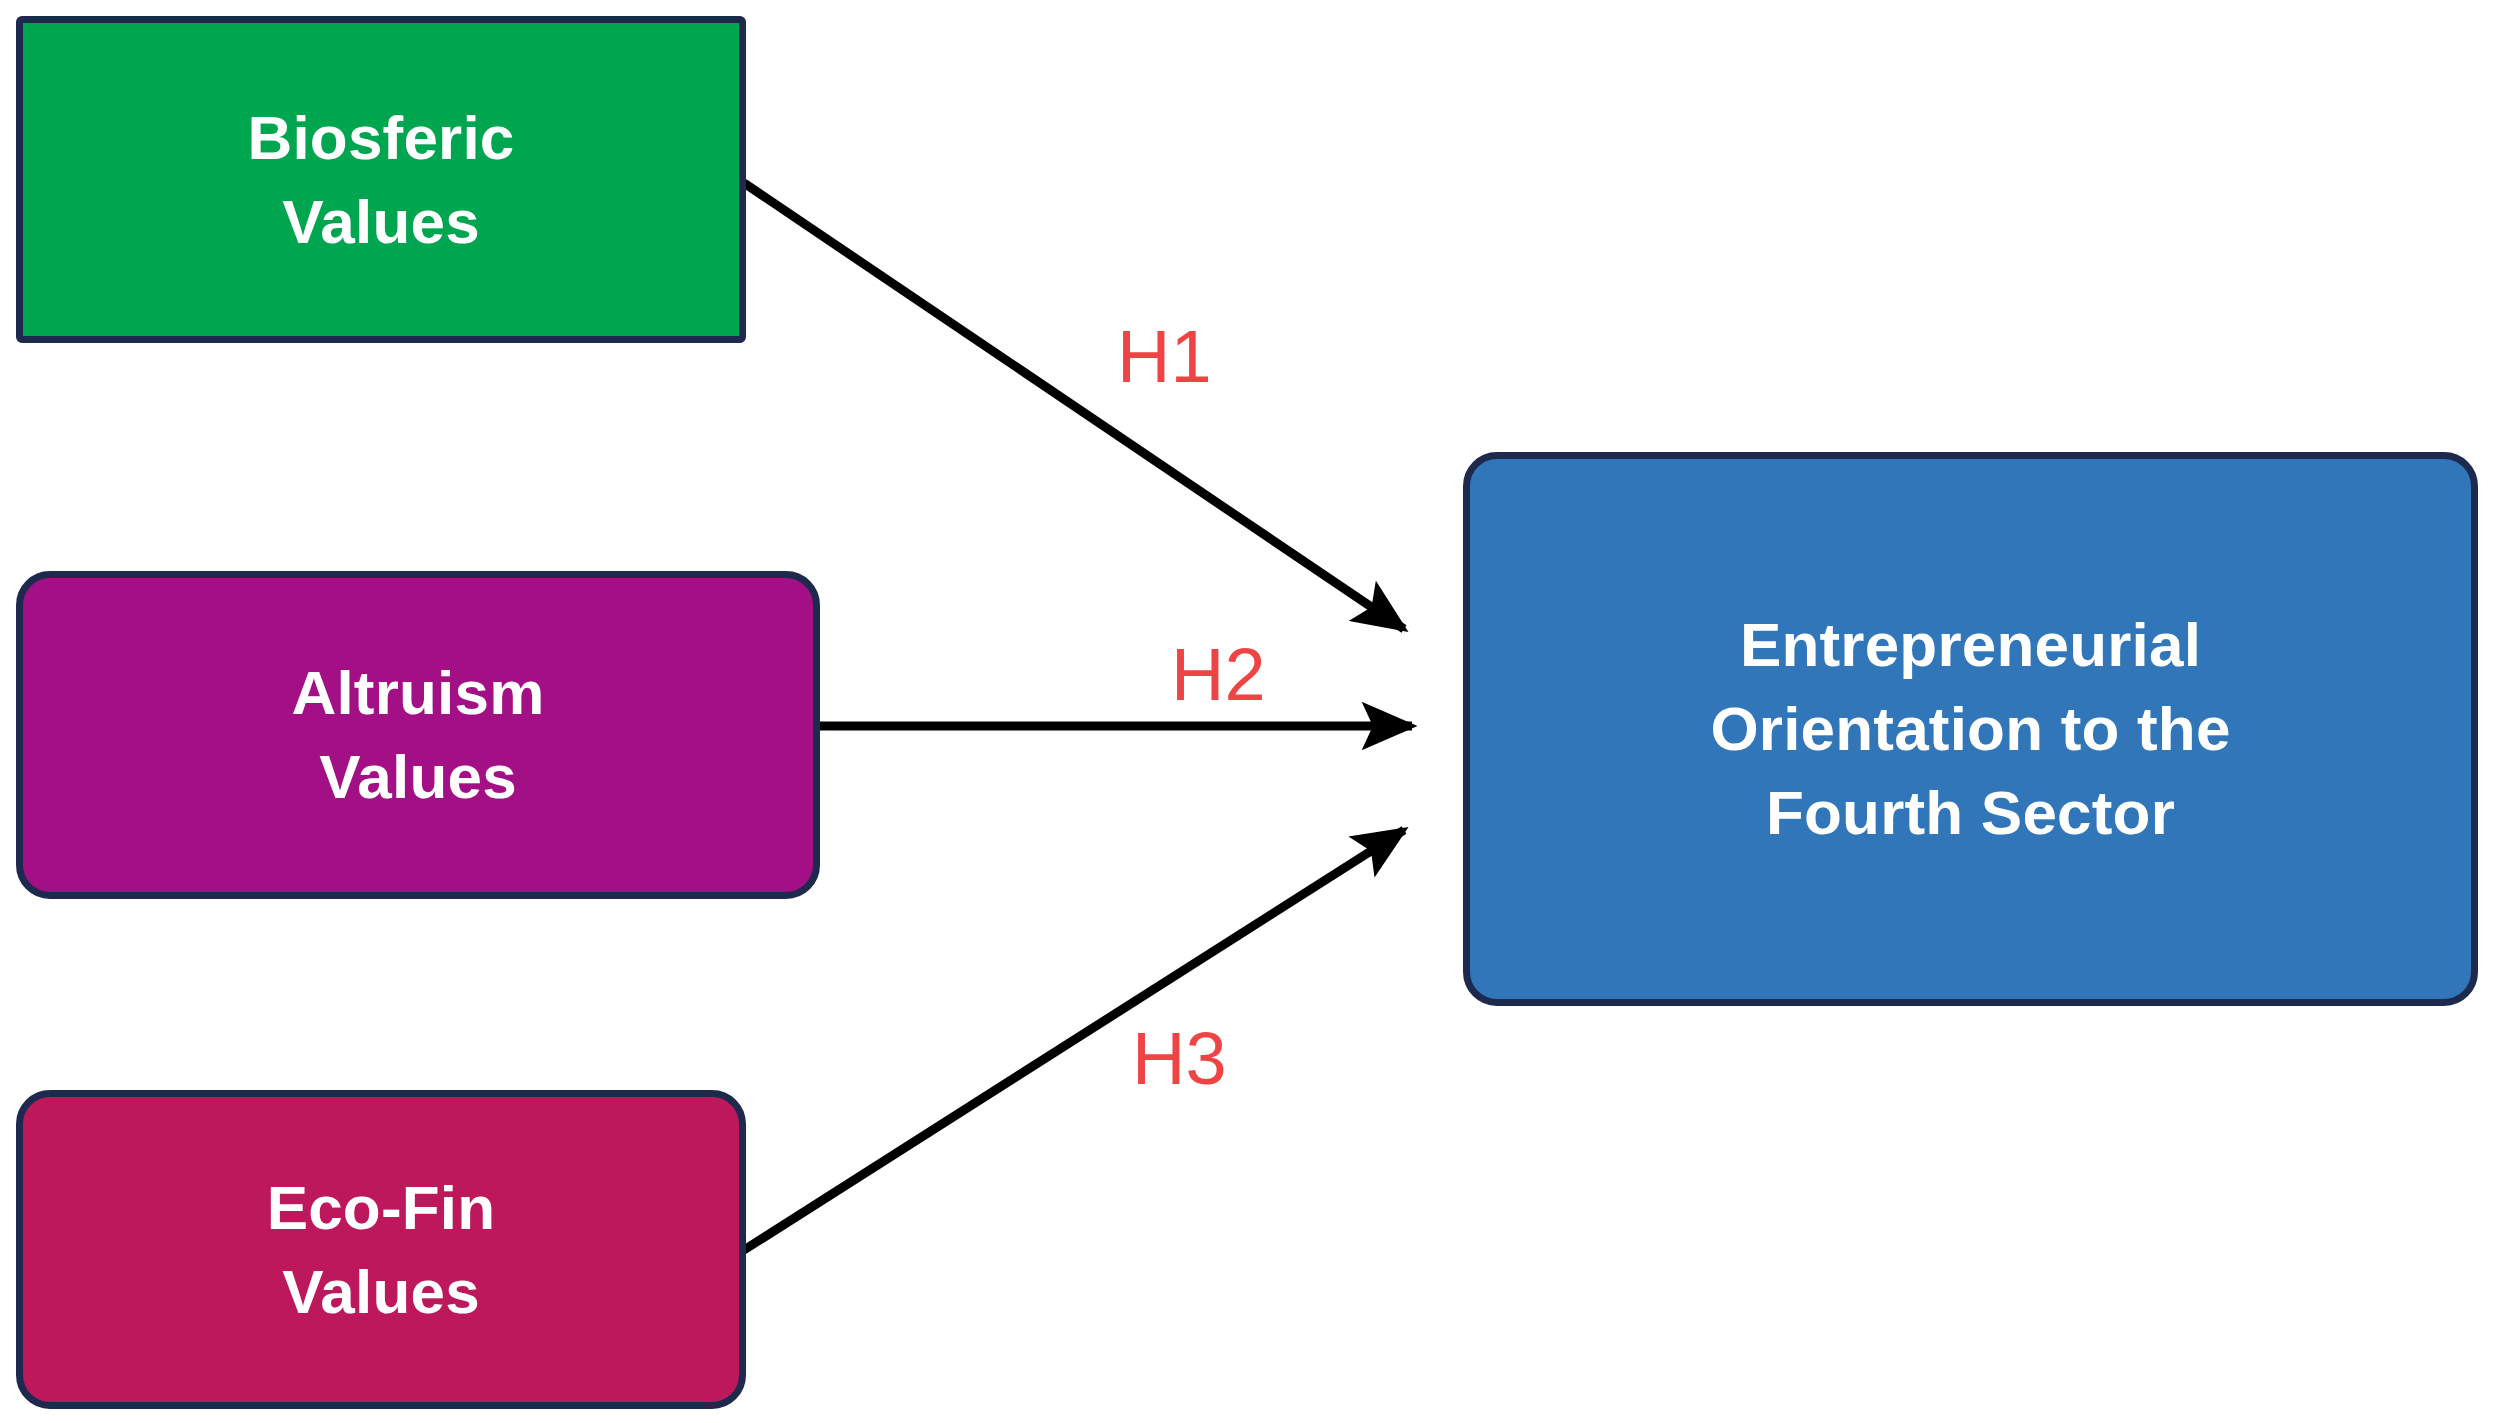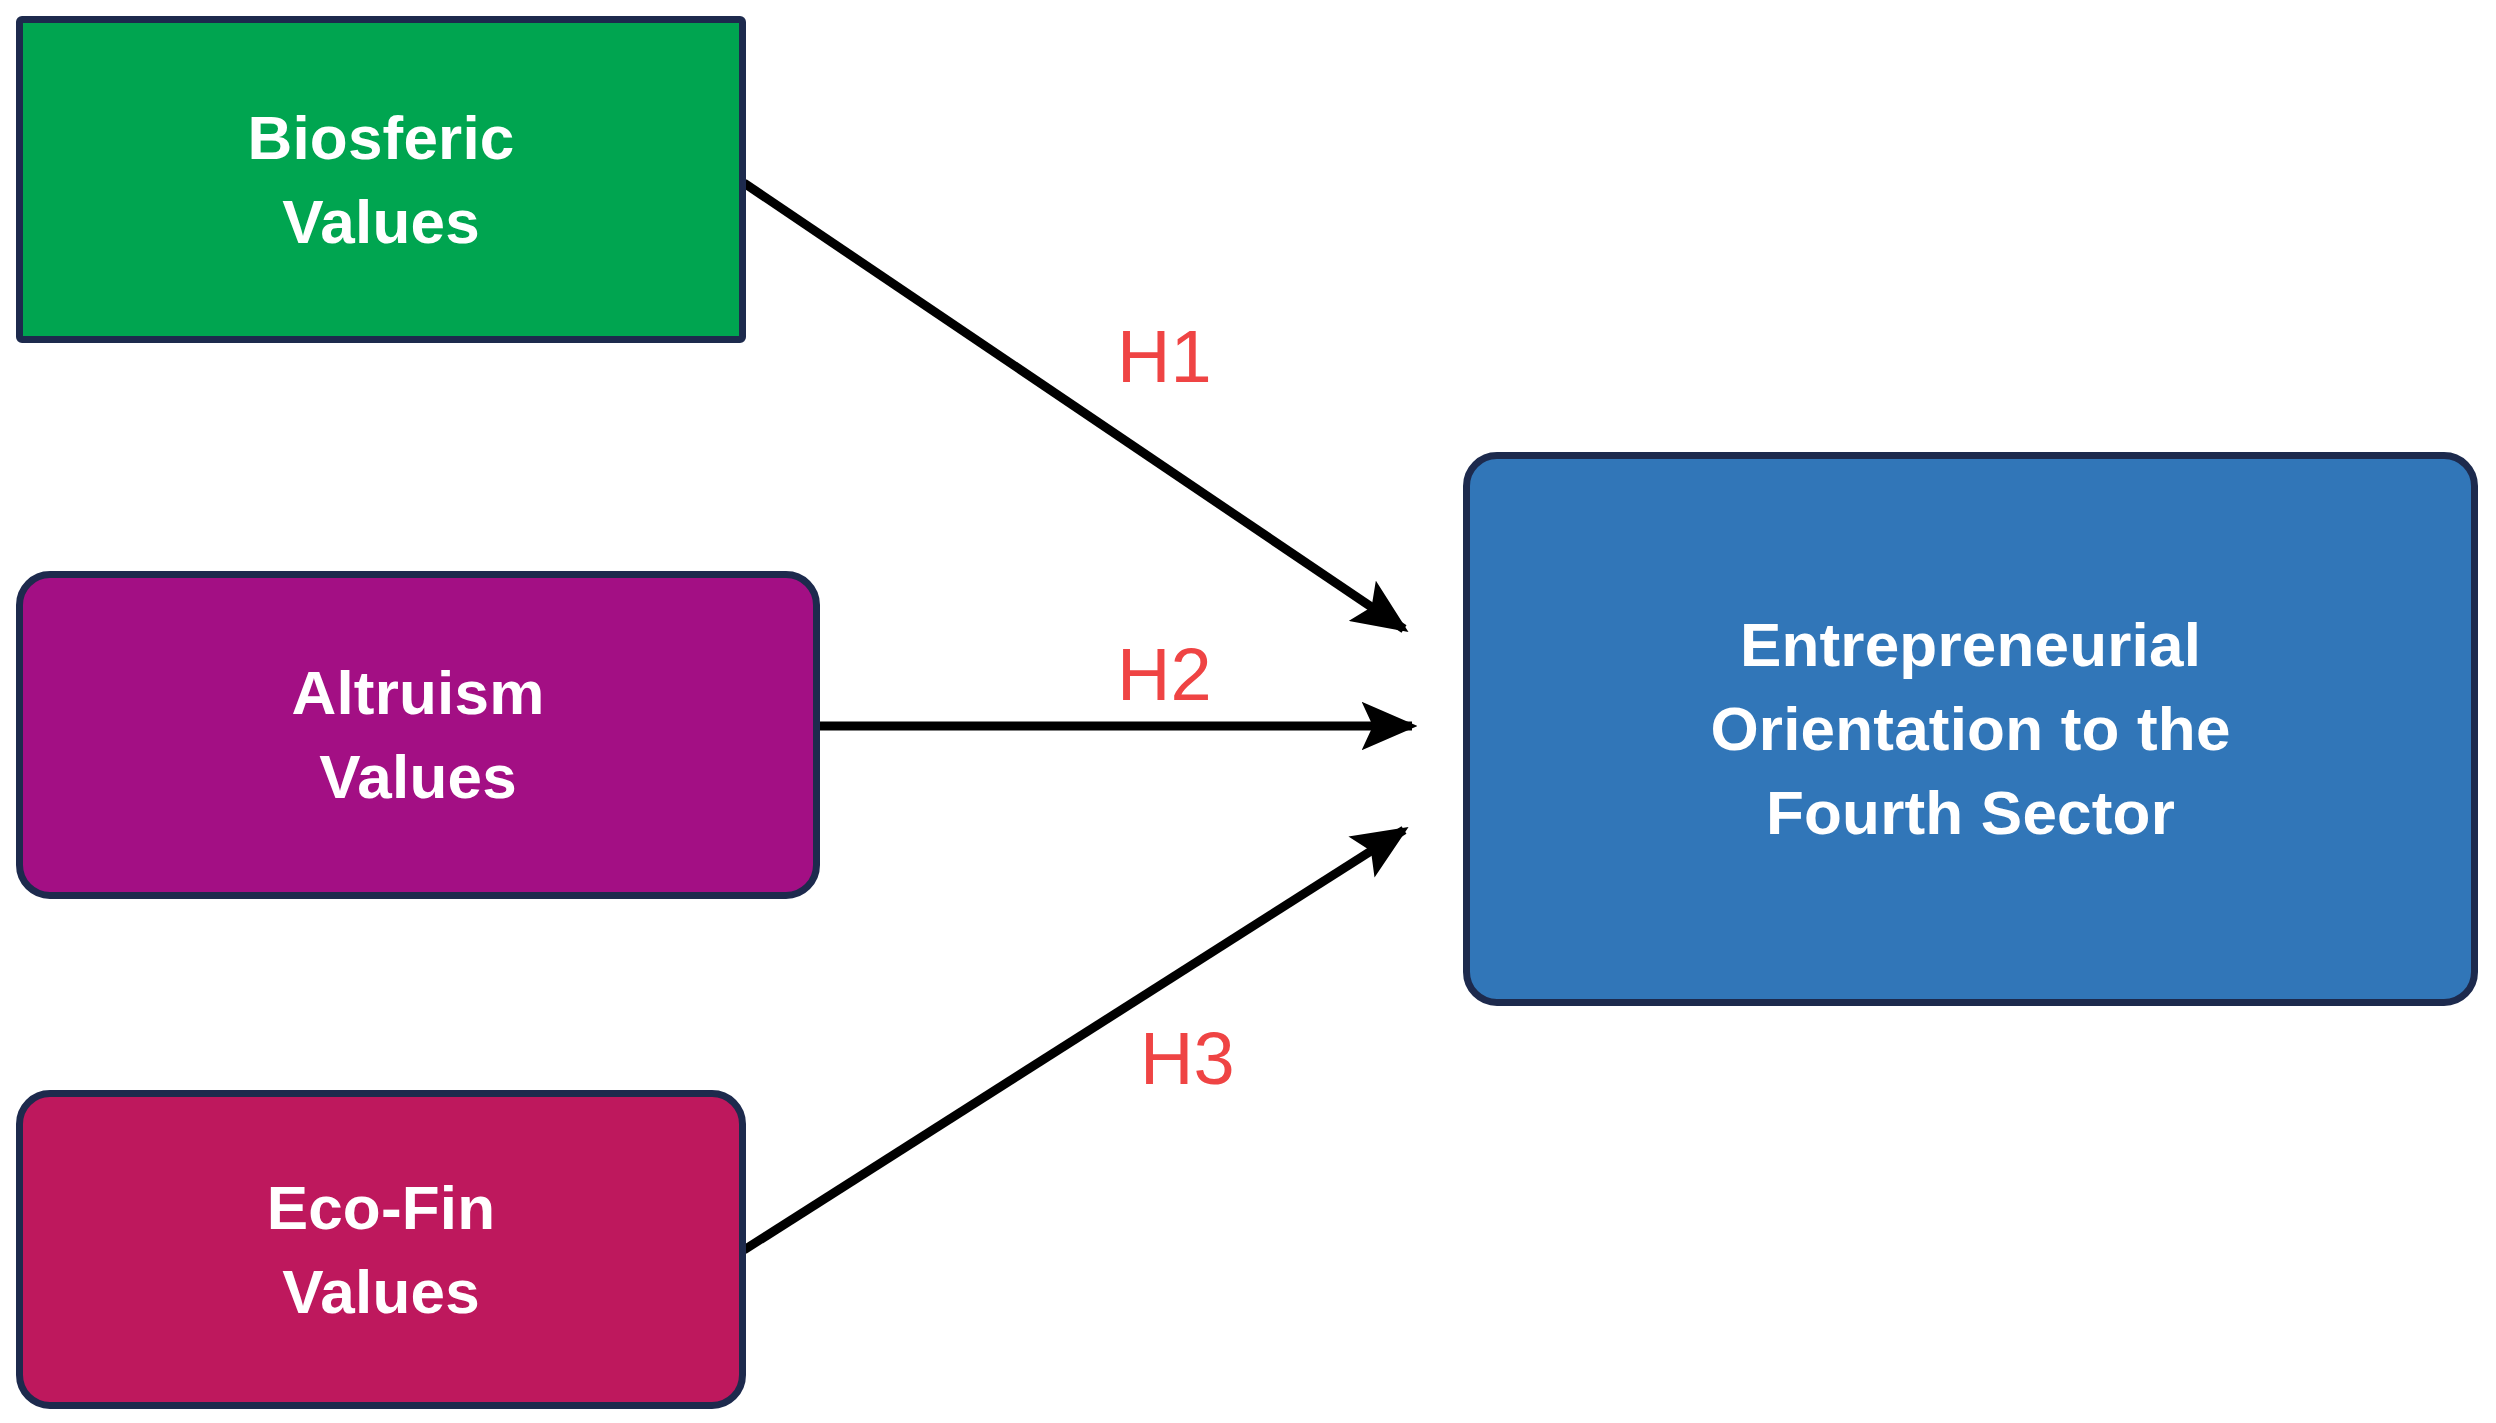--- a/index.html
+++ b/index.html
@@ -78,22 +78,22 @@
   .hyp-label {
     position: absolute;
     color: #ef4444;
     font-size: 74px;
     font-weight: normal;
     line-height: 1;
     white-space: nowrap;
     font-family: "Liberation Sans", sans-serif;
   }
   #hyp-h1 { left: 1117px; top: 320px; }
-  #hyp-h2 { left: 1117px; top: 638px; }
-  #hyp-h3 { left: 1132px; top: 1022px; margin-left: 8px; }
+  #hyp-h2 { left: 1171px; top: 638px; }
+  #hyp-h3 { left: 1132px; top: 1022px; }
 </style>
 </head>
 <body>
 
 <div id="stage">
 
   <svg id="arrows" viewBox="0 0 2496 1423" width="2496" height="1423">
     <defs>
       <marker id="arrowhead" markerWidth="6.2" markerHeight="5.4" refX="5.6" refY="2.7" orient="auto" markerUnits="strokeWidth">
         <path d="M0,0 L6.2,2.7 L0,5.4 L1.25,2.7 Z" fill="#000000"></path>

